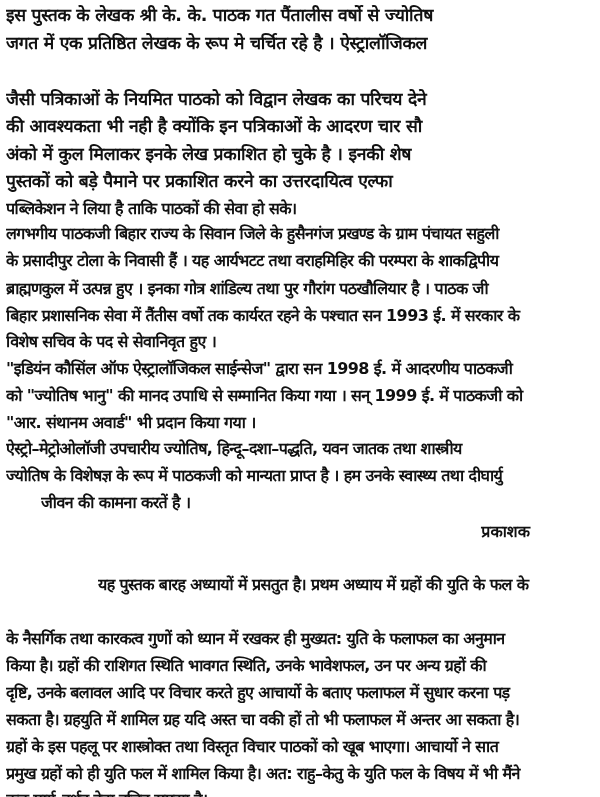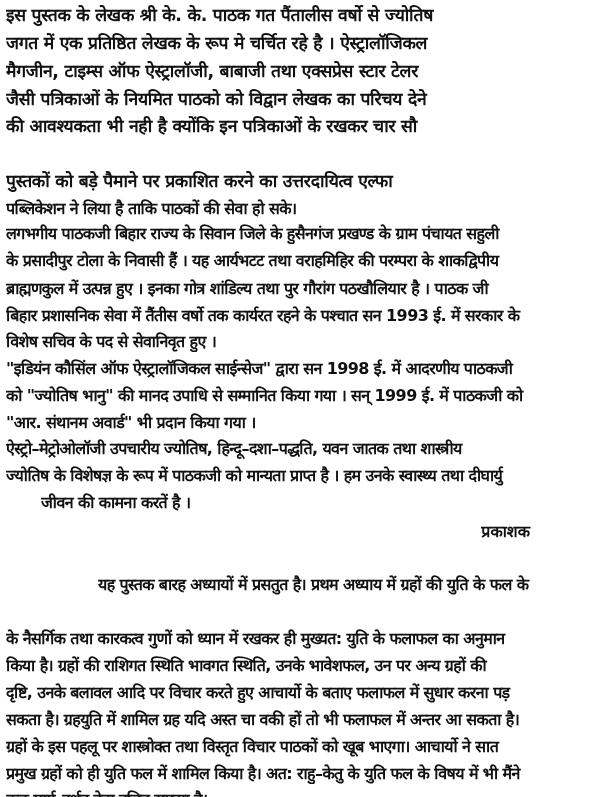--- a/index.html
+++ b/index.html
@@ -10,23 +10,23 @@
     .cond { font-family: "DejaVu Sans", sans-serif; font-size: 16px; letter-spacing: -0.6px; font-weight: 600; }
     .signature { position: absolute; right: 10px; font-family: "DejaVu Sans", sans-serif; font-size: 16px; font-weight: 600; }
   </style>
 </head>
 <body>
 
 <div class="page">
 
   <div class="line bold" style="top:2px;">इस पुस्तक के लेखक श्री के. के. पाठक गत पैंतालीस वर्षो से ज्योतिष</div>
   <div class="line bold" style="top:30px;">जगत में एक प्रतिष्ठित लेखक के रूप मे चर्चित रहे है । ऐस्ट्रालॉजिकल</div>
-  <div class="line bold" style="top:58px;">मैगजीन, टाइम्स ऑफ ऐस्ट्रालॉजी, बाबाजी तथा एक्सप्रेस स्टार टेलर</div>
   <div class="line bold" style="top:86px;">जैसी पत्रिकाओं के नियमित पाठको को विद्वान लेखक का परिचय देने</div>
-  <div class="line bold" style="top:113px;">की आवश्यकता भी नही है  क्योंकि इन पत्रिकाओं के रखकर चार सौ</div>
+  <div class="line bold" style="top:113px;">की आवश्यकता भी नही है  क्योंकि इन पत्रिकाओं के आदरण चार सौ</div>
+  <div class="line bold" style="top:141px;">अंको में कुल मिलाकर इनके लेख प्रकाशित हो चुके है । इनकी शेष</div>
   <div class="line bold" style="top:168px;">पुस्तकों को बड़े पैमाने पर प्रकाशित करने का उत्तरदायित्व एल्फा</div>
   <div class="line cond" style="top:197px;">पब्लिकेशन ने लिया है ताकि पाठकों की सेवा हो सके।</div>
 
   <div class="line cond" style="top:222px;">लगभगीय पाठकजी बिहार राज्य के सिवान जिले के हुसैनगंज प्रखण्ड के ग्राम पंचायत सहुली</div>
   <div class="line cond" style="top:249px;">के प्रसादीपुर टोला के निवासी हैं । यह आर्यभटट तथा वराहमिहिर की परम्परा के शाकद्विपीय</div>
   <div class="line cond" style="top:277px;">ब्राह्मणकुल में उत्पन्न हुए । इनका गोत्र शांडिल्य तथा पुर गौरांग पठखौलियार है । पाठक जी</div>
   <div class="line cond" style="top:304px;">बिहार प्रशासनिक सेवा में तैंतीस वर्षो तक कार्यरत रहने के पश्चात सन 1993 ई. में सरकार के</div>
   <div class="line cond" style="top:330px;">विशेष सचिव के पद से सेवानिवृत हुए ।</div>
   <div class="line cond" style="top:357px;">"इडियंन कौसिंल ऑफ ऐस्ट्रालॉजिकल साईन्सेज" द्वारा सन 1998 ई. में आदरणीय पाठकजी</div>
   <div class="line cond" style="top:384px;">को "ज्योतिष भानु" की मानद उपाधि से सम्मानित किया गया । सन् 1999 ई. में पाठकजी को</div>

